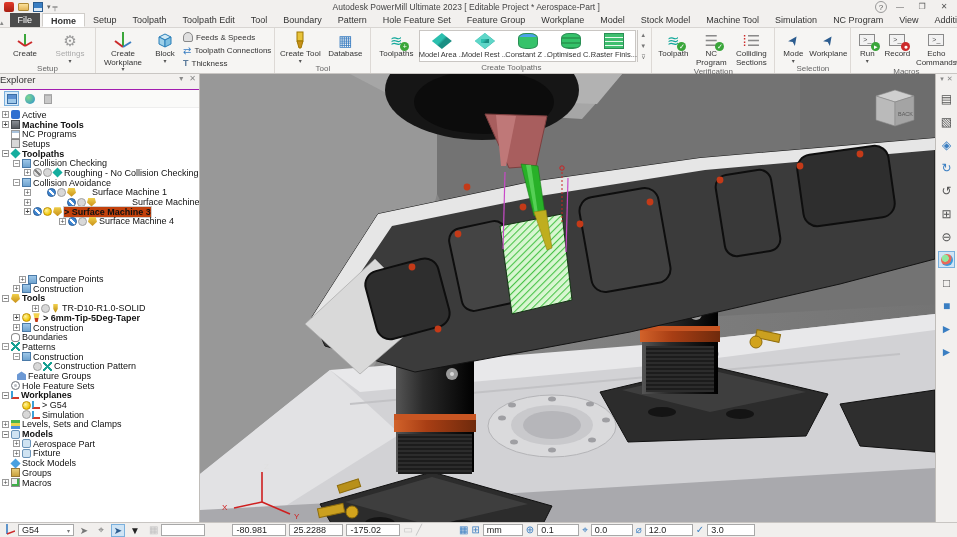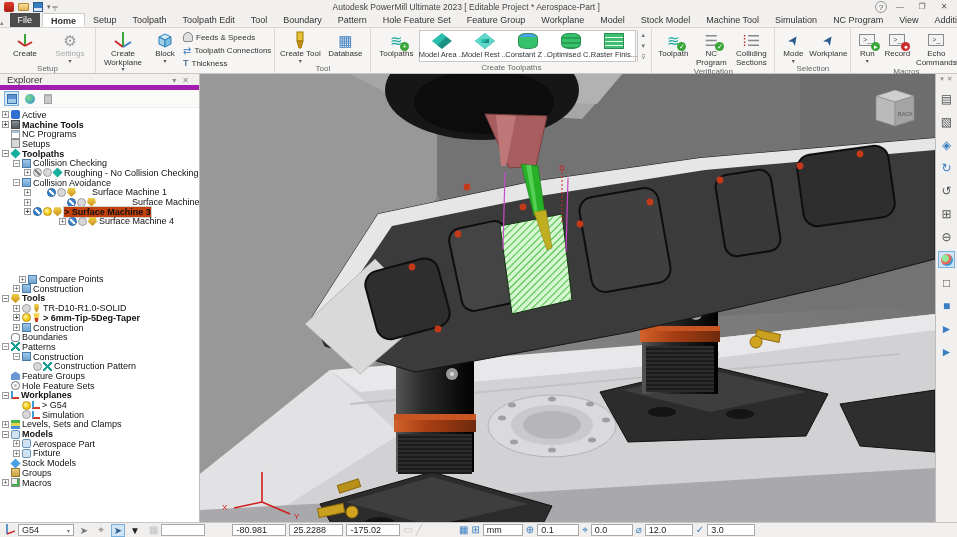--- a/index.html
+++ b/index.html
@@ -53,21 +53,21 @@
   .gi-layers .gi,.gi-layers2 .gi{background:linear-gradient(135deg,#2bbfae 45%,#1a8f84 55%);clip-path:polygon(50% 0,100% 50%,50% 100%,0 50%)}
   .gi-layers2 .gi{box-shadow:inset 0 0 0 6px #5fd6c8}
   .gi-cyl .gi,.gi-coil .gi{background:linear-gradient(#4aa3e8 20%,#35c26a 25%);border-radius:8px/5px;border:1px solid #2a8f55}
   .gi-coil .gi{background:repeating-linear-gradient(#35c26a 0 3px,#2a9f54 3px 5px);border-radius:8px/5px}
   .gi-raster .gi{background:repeating-linear-gradient(#3fbf6f 0 3px,#e8f8ee 3px 4px);border:1px solid #2a8f55}
   .scrollcol{display:flex;flex-direction:column;justify-content:space-between;border-left:1px solid #c9c6c3;width:11px;align-self:stretch;margin:1px 0;background:#f6f5f3}
   .scrollcol span{font-size:6px;color:#777;text-align:center;line-height:10px}
   .launcher{position:absolute;right:2px;bottom:10px;font-size:6px;color:#888}
   
   #explorer{position:absolute;left:0;top:74px;width:200px;height:448px;background:#fff;border-right:1px solid #c0bdb9}
-  #exp-header{height:16px;background:#f2f0ee;display:flex;align-items:flex-end;padding:0 7px;border-bottom:5px solid #a21caf}
+  #exp-header{height:16px;background:#f2f0ee;display:flex;align-items:flex-start;padding:0 0;border-bottom:1px solid #a21caf}
   #exp-title{font-size:9.5px;color:#333;flex:1}
   .exp-hbtn{color:#888;font-size:8px;padding:0 3px}
   #exp-toolbar{height:18px;display:flex;align-items:center;gap:3px;padding:0 4px;background:#fafaf9;border-bottom:1px solid #eee}
   .exp-tbtn{width:15px;height:15px;display:flex;align-items:center;justify-content:center}
   .exp-tbtn.sel{background:#d6e9f8;border:1px solid #7ab0dd}
   .tv-icon{width:10px;height:10px;background:linear-gradient(#5a8fd0 50%,#9ec7e8 50%);border:1px solid #3a6ea5}
   .globe-icon{width:10px;height:10px;border-radius:50%;background:radial-gradient(circle at 35% 35%,#7fd88f,#2a8fd0)}
   .trash-icon{width:8px;height:10px;background:#c8c8c8;border:1px solid #a0a0a0;border-top:2px solid #b0b0b0}
   #tree{padding-top:2px;overflow:hidden}
   .tree-row{display:flex;align-items:center;gap:2px;height:9.7px;white-space:nowrap;padding-left:2px}
@@ -482,21 +482,21 @@
         </span>
         <span class="tlabel">Construction</span>
       </div>
       <div class="tree-row bold" style="padding-left: 2px;">
         <span class="exp">−</span>
         <span style="display:flex;gap:1px;align-items:center">
           <span class="ticon ti-tools"></span>
         </span>
         <span class="tlabel">Tools</span>
       </div>
-      <div class="tree-row" style="padding-left: 13px;">
+      <div class="tree-row" style="padding-left: 13px; margin-left: 19px;">
         <span class="exp">+</span>
         <span style="display:flex;gap:1px;align-items:center">
           <span class="ticon ti-bulb-off"></span>
           <span class="ticon ti-tool-mill"></span>
         </span>
         <span class="tlabel">TR-D10-R1.0-SOLID</span>
       </div>
       <div class="tree-row bold" style="padding-left: 13px;">
         <span class="exp">+</span>
         <span style="display:flex;gap:1px;align-items:center">
@@ -534,21 +534,21 @@
         <span class="tlabel">Construction</span>
       </div>
       <div class="tree-row" style="padding-left: 24px;">
         <span class="exp noexp"></span>
         <span style="display:flex;gap:1px;align-items:center">
           <span class="ticon ti-bulb-off"></span>
           <span class="ticon ti-pattern"></span>
         </span>
         <span class="tlabel">Construction Pattern</span>
       </div>
-      <div class="tree-row" style="padding-left: 2px;">
+      <div class="tree-row" style="padding-left: 8px;">
         <span class="exp noexp"></span>
         <span style="display:flex;gap:1px;align-items:center">
           <span class="ticon ti-featuregroups"></span>
         </span>
         <span class="tlabel">Feature Groups</span>
       </div>
       <div class="tree-row" style="padding-left: 2px;">
         <span class="exp noexp"></span>
         <span style="display:flex;gap:1px;align-items:center">
           <span class="ticon ti-holesets"></span>

